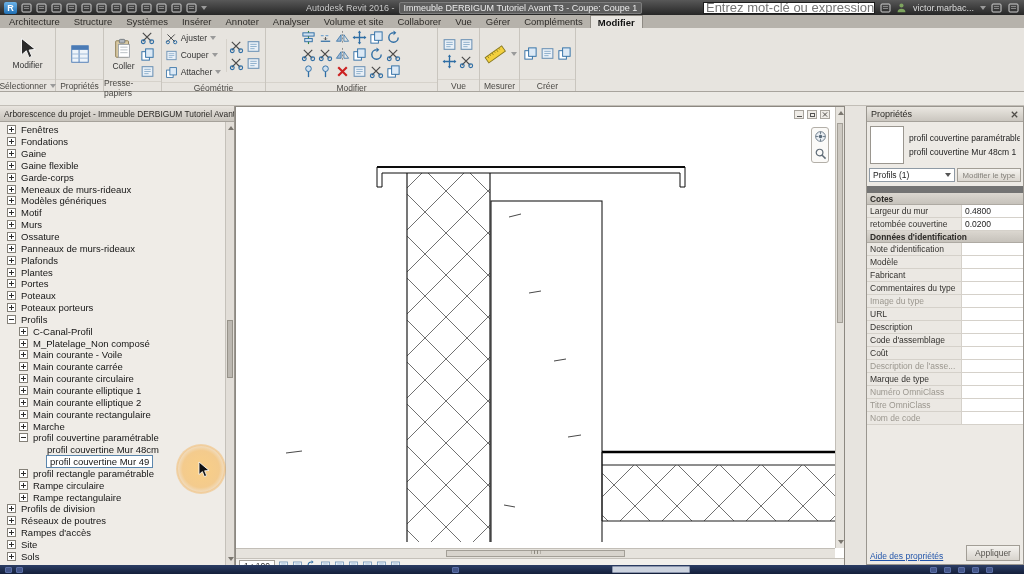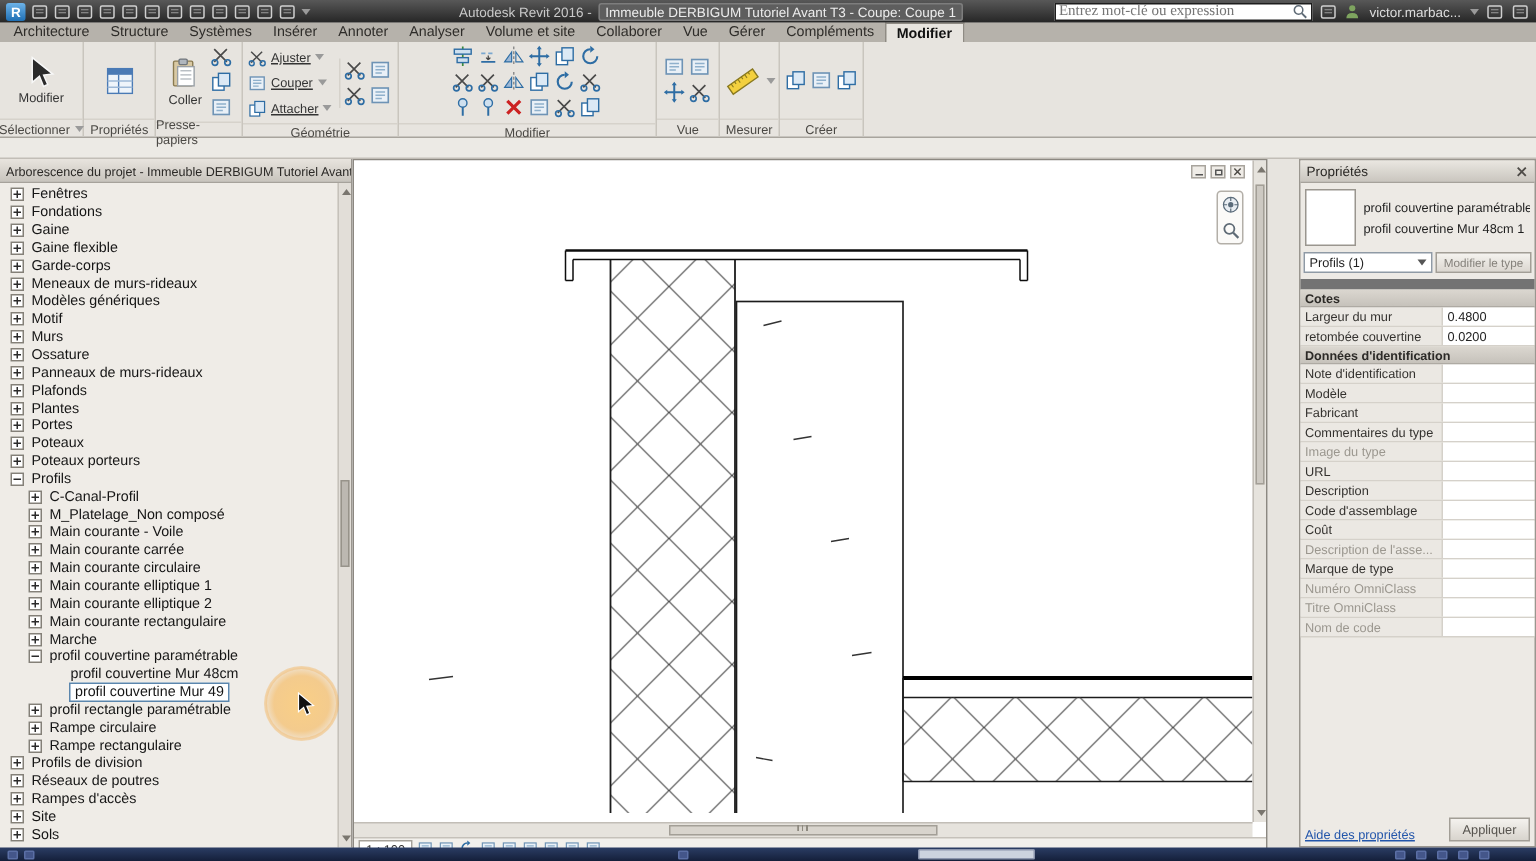--- a/index.html
+++ b/index.html
@@ -9,42 +9,42 @@
 
 #titlebar{position:absolute;top:0;left:0;right:0;height:15px;background:linear-gradient(#585858,#262626);display:flex;align-items:center;color:#d6d6d6;font-size:9px;padding:0 4px;gap:3px;z-index:10;}
 .logo{width:13px;height:12px;background:linear-gradient(#6db3e8,#1f6fb4);color:#fff;font-size:9px;font-weight:bold;display:flex;align-items:center;justify-content:center;border-radius:2px;flex:0 0 auto;}
 .ic{display:inline-flex;align-items:center;justify-content:center;}
 .ic svg{width:100%;height:100%;display:block;}
 .qicon{width:13px;height:12px;flex:0 0 auto;}
 #wtitle{margin-left:96px;white-space:nowrap;color:#c9c9c9;}
 #wtitle .doc{background:#5e5e5e;border:1px solid #7d7d7d;border-radius:2px;padding:0 4px;margin-left:4px;color:#ececec;}
 #tright{margin-left:auto;display:flex;align-items:center;gap:4px;}
 .searchbox{display:flex;align-items:center;background:#fff;border:1px solid #1d1d1d;height:12px;width:172px;padding:0 2px;}
-.searchbox input{border:none;outline:none;flex:1;font-size:10px;height:10px;font-family:Liberation Serif, serif;color:#333;background:transparent;}
+.searchbox input{border:none;outline:none;flex:1;font-size:13px;height:10px;font-family:Liberation Sans, sans-serif;color:#333;background:transparent;}
 .sic{width:11px;height:11px;}
 .user{display:flex;align-items:center;gap:6px;color:#dcdcdc;}
 .caret-down{width:0;height:0;border-left:3px solid transparent;border-right:3px solid transparent;border-top:4px solid #9a9a9a;display:inline-block;}
 
 
 #tabsrow{position:absolute;top:15px;left:0;right:0;height:13px;background:#b6b2ab;display:flex;align-items:stretch;padding-left:2px;z-index:9;}
 .rtab{font-size:9.5px;color:#2e2c29;padding:0 7px;display:flex;align-items:center;}
 .rtab.active{background:#e7e4df;border:1px solid #8f8b84;border-bottom:none;font-weight:bold;color:#111;}
 
 
 #ribbon{position:absolute;top:28px;left:0;right:0;height:64px;background:#e7e4df;border-bottom:1px solid #a8a49d;display:flex;z-index:8;}
 .rpanel{position:relative;border-right:1px solid #c9c5be;display:flex;flex-direction:column;flex:0 0 auto;}
 .rbody{flex:1;display:flex;align-items:center;justify-content:center;gap:3px;padding:2px;}
 .rlabel{height:12px;font-size:8.5px;color:#4a4844;display:flex;align-items:center;justify-content:center;gap:3px;border-top:1px solid #d6d2cb;}
 .bigbtn{display:flex;flex-direction:column;align-items:center;font-size:8.5px;color:#333;gap:1px;padding:1px 2px;}
 .bicon{width:22px;height:22px;}
 .minicol{display:flex;flex-direction:column;gap:2px;}
 .minigrid{display:grid;grid-template-columns:repeat(6,16px);grid-auto-rows:16px;gap:1px;}
 .mini{width:15px;height:15px;}
 .vgrid{display:grid;grid-template-columns:repeat(2,16px);grid-auto-rows:16px;gap:1px;}
-.grow{display:flex;align-items:center;gap:3px;font-size:8.5px;color:#333;height:16px;text-decoration:underline;}
+.grow{display:flex;align-items:center;gap:3px;font-size:8.5px;color:#333;height:16px;}
 .gicon{width:13px;height:13px;}
 
 
 #optionsbar{position:absolute;top:92px;left:0;right:0;height:14px;background:#eceae5;border-bottom:1px solid #c2beb7;}
 
 
 #browser{position:absolute;top:106px;left:0;width:235px;bottom:9px;background:#efece7;border-right:1px solid #9a968f;display:flex;flex-direction:column;}
 #browser-header{height:16px;background:linear-gradient(#e8e4de,#c8c4bd);border-bottom:1px solid #a6a29b;display:flex;align-items:center;font-size:8.4px;color:#2b2926;padding:0 4px;gap:4px;white-space:nowrap;overflow:hidden;}
 #tree{flex:1;overflow:hidden;padding-top:2px;position:relative;}
 .titem{display:flex;align-items:center;height:11.85px;font-size:9.5px;color:#151515;white-space:nowrap;}

